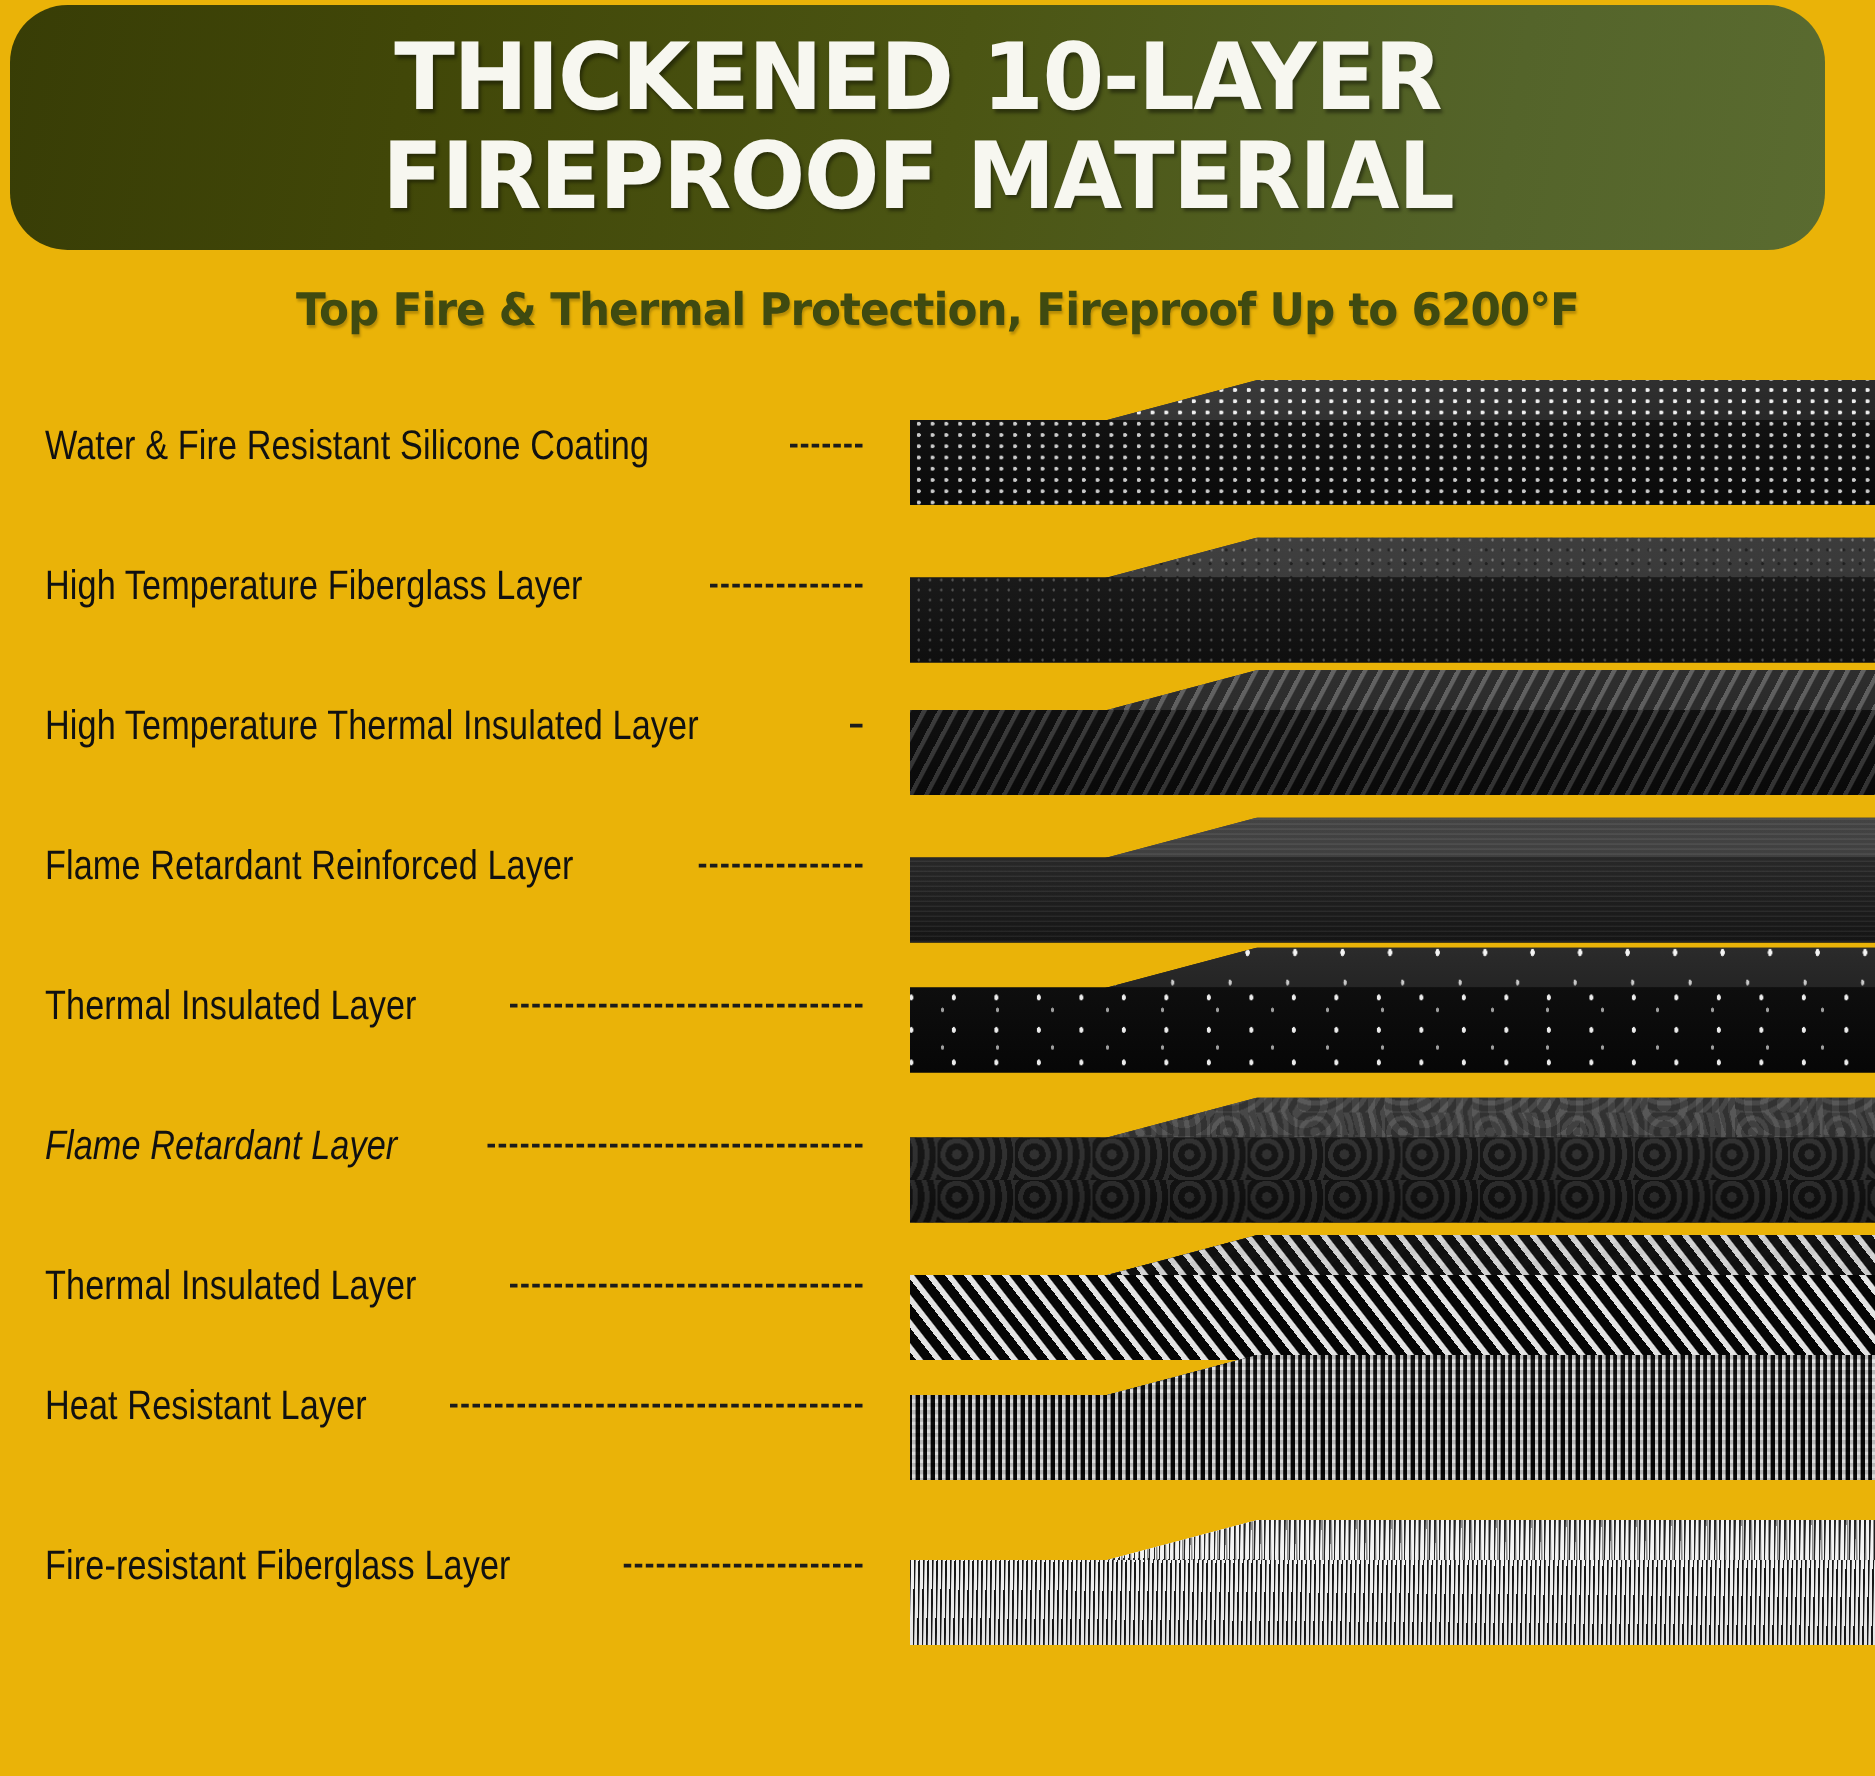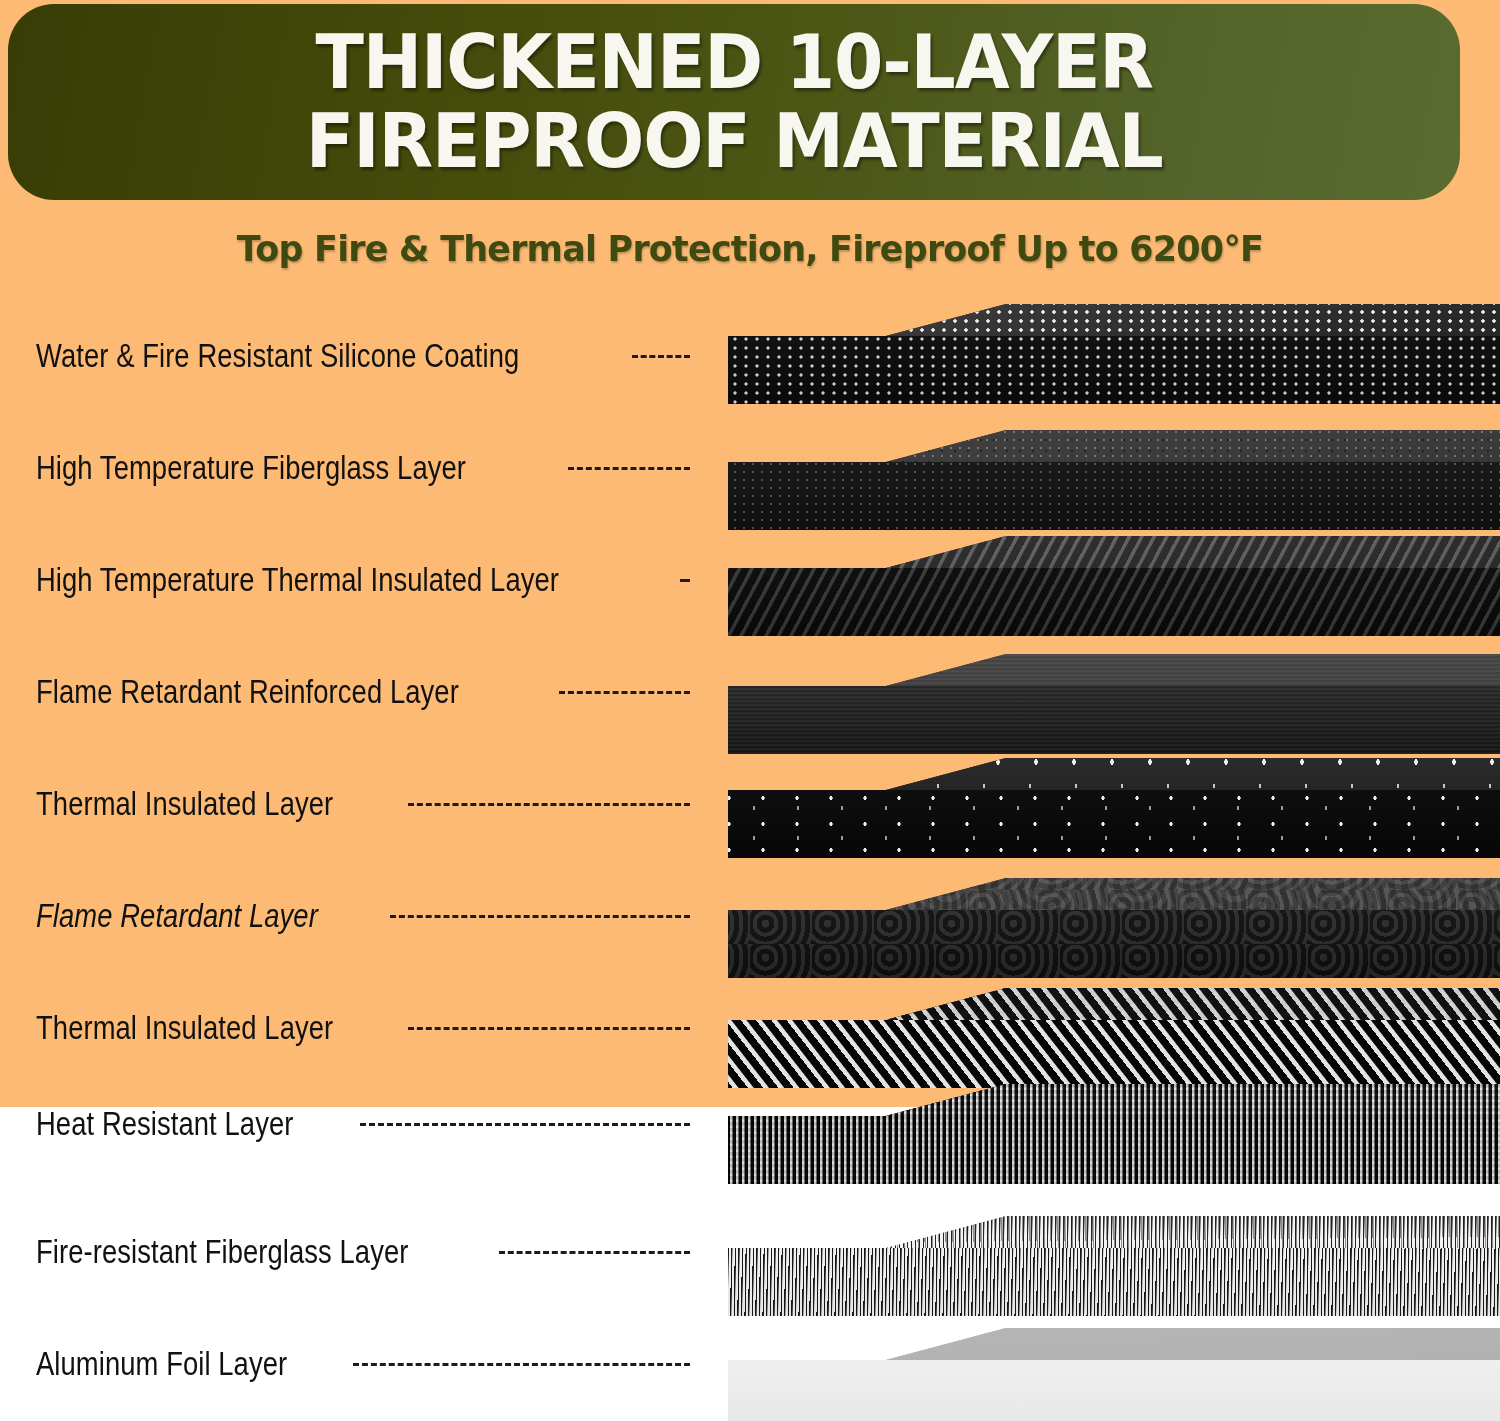--- a/index.html
+++ b/index.html
@@ -8,22 +8,22 @@
     width: 1500px;
     height: 1421px;
     background: #ffffff;
     font-family: "Liberation Sans", sans-serif;
     overflow: hidden;
   }
 
   #page {
     position: relative;
     width: 1500px;
-    height: 1107px;
-    background: #fdba74;
+    height: 1421px;
+    background: #eab308;
   }
 
   
   .header-banner {
     position: absolute;
     left: 8px;
     top: 4px;
     width: 1452px;
     height: 196px;
     border-radius: 46px;
@@ -493,31 +493,15 @@
           <div class="slab-top">
               <div class="tex tx-strand-top"></div>
             </div>
           <div class="slab-front">
               <div class="tex tx-strand-front"></div>
             </div>
         </div>
       </div>
     </div>
 
-    <div class="layer-row" style="top:1008px;">
-      <div class="label-group">
-        <span class="layer-label">Aluminum Foil Layer</span>
-        <span class="dash-line"></span>
-      </div>
-      <div class="slab" style="top:20px;">
-        <div class="slab-inner">
-          <div class="slab-top">
-              <div class="tex tx-foil-top"></div>
-            </div>
-          <div class="slab-front">
-              <div class="tex tx-foil-front"></div>
-            </div>
-        </div>
-      </div>
-    </div>
 
   </div>
 </div>
 
 </body></html>

